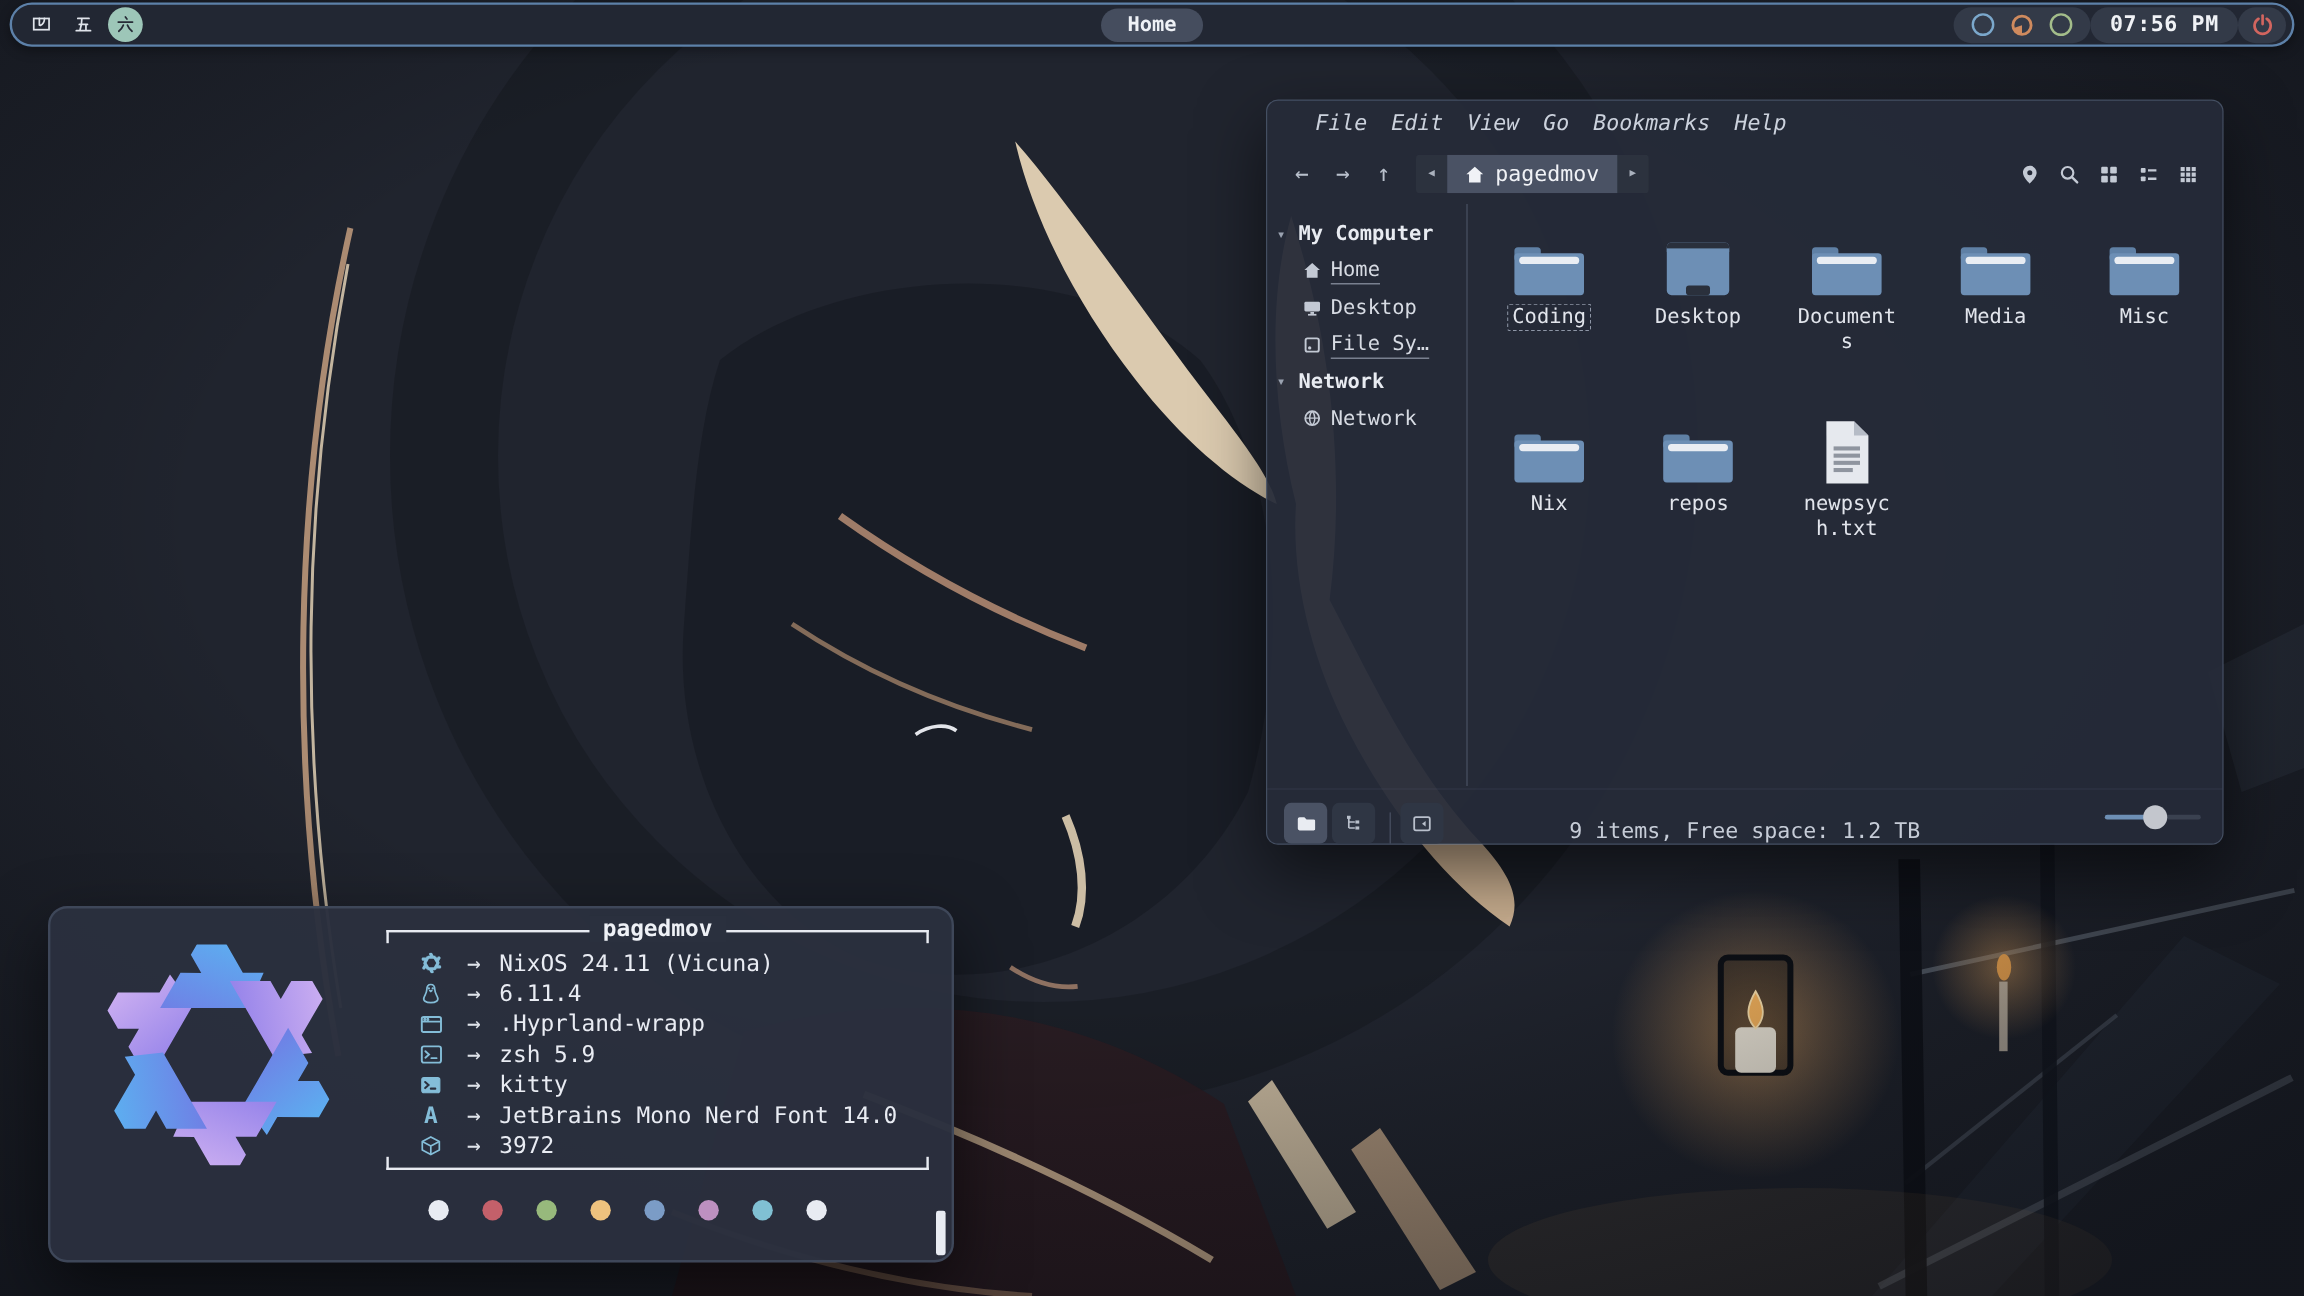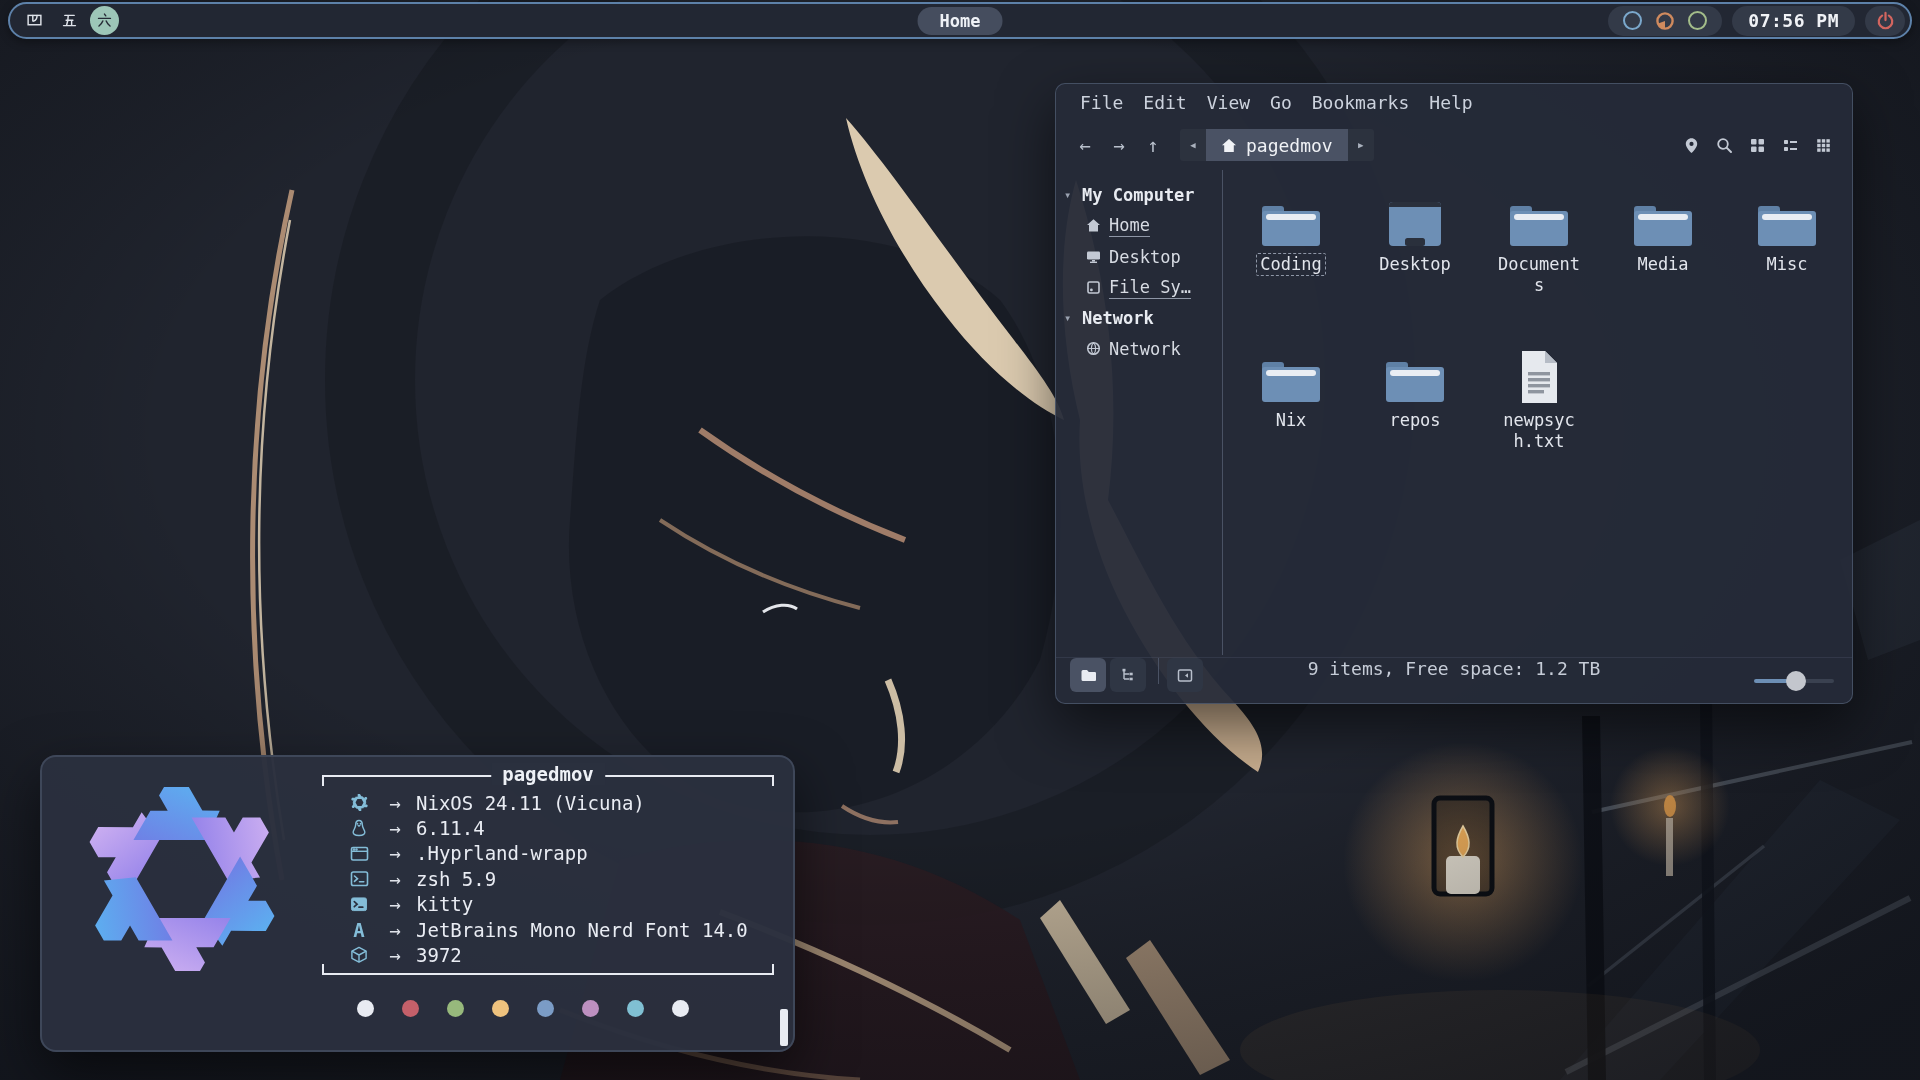--- a/index.html
+++ b/index.html
@@ -22,35 +22,35 @@
   }
   #workspaces { display:flex; align-items:center; gap:6px; margin-left:10px; }
   .ws { width:29px; height:29px; border-radius:50%; display:flex; align-items:center; justify-content:center; color:#dfe3ea; }
   .ws.active { background:#9dc6b8; color:#262b36; }
   .ws svg { stroke:currentColor; fill:none; stroke-width:1.7; stroke-linecap:round; }
   #title-pill {
     position:absolute; left:50%; top:50%; transform:translate(-50%,-50%);
     background:#454d5e; border-radius:15px; height:28px; line-height:28px;
     padding:0 22px; color:#eef1f6; font-size:17px; font-weight:bold;
   }
-  #bar-right { margin-left:auto; display:flex; align-items:center; gap:10px; margin-right:5px; }
+  #bar-right { margin-left:auto; display:flex; align-items:center; margin-right:5px; }
   .bar-pill { background:#333a48; height:30px; border-radius:15px; display:flex; align-items:center; }
   #tray { gap:13px; padding:0 15px; }
   .ring { width:19px; height:19px; border-radius:50%; border:2.5px solid; }
   #clock { padding:0 16px; color:#f0f2f6; font-weight:bold; font-size:18px; letter-spacing:.5px; }
   #power-btn { width:40px; justify-content:center; }
 
   
   #fm {
     position:absolute; left:1055px; top:83px; width:798px; height:621px;
     background:rgba(37,43,56,0.94); border:1px solid rgba(130,150,180,0.35);
     border-radius:10px; box-shadow:0 22px 55px rgba(0,0,0,.55);
     display:flex; flex-direction:column; font-size:18px; color:#ccd2dd;
   }
-  #fm-menubar { height:38px; display:flex; align-items:center; padding-left:14px; flex:none; }
+  #fm-menubar { height:38px; display:flex; align-items:center; padding-left:30px; flex:none;font-style:italic; }
   .menu-item { padding:0 10px; height:30px; line-height:30px; border-radius:4px; }
   #fm-toolbar { height:46px; display:flex; align-items:center; padding:0 12px; flex:none; }
   .nav-btn { width:34px; height:30px; display:flex; align-items:center; justify-content:center;
              color:#b9c0cc; font-size:19px; border-radius:4px; }
   #pathbar { display:flex; margin-left:10px; height:32px; border-radius:3px; overflow:hidden; }
   .chev-btn { width:26px; background:#2c323e; color:#aab1bd; font-size:9px; display:flex; align-items:center; justify-content:center; }
   #path-tab { background:#4a5264; color:#f0f2f6; padding:0 15px; display:flex; gap:9px; align-items:center; font-size:18px; }
   #fm-toolbar .spacer { flex:1; }
   .tool-icon { width:33px; height:30px; display:flex; align-items:center; justify-content:center; color:#c3c9d4; border-radius:4px; }
   .tool-icon svg { fill:#c3c9d4; }
@@ -67,21 +67,21 @@
     flex:1; display:grid; grid-template-columns:repeat(5,124px);
     grid-auto-rows:156px; padding:24px 0 0 6px; align-content:start;
   }
   .tile { width:124px; display:flex; flex-direction:column; align-items:center; }
   .tile-icon { height:58px; display:flex; align-items:flex-end; justify-content:center; }
   .tile-label {
     margin-top:3px; font-size:17px; line-height:1.25; color:#e2e5ec; text-align:center;
     max-width:98px; word-break:break-all; padding:0 3px; border:1px dashed transparent; border-radius:2px;
   }
   .tile-label.selected { border-color:#8e96a6; }
-  #fm-status { height:46px; flex:none; display:flex; align-items:flex-start; padding:0 14px; position:relative;
+  #fm-status { height:46px; flex:none; display:flex; align-items:flex-end; padding:0 14px; position:relative;
                border-top:1px solid rgba(90,100,125,.25); }
   .status-btn { width:36px; height:34px; border-radius:6px; display:flex; align-items:center; justify-content:center;
                 background:#2f3644; margin-right:4px; }
   .status-btn.active { background:#4a5264; }
   .status-sep { width:1px; height:26px; background:#4a5264; margin:0 8px; }
   #status-text { position:absolute; left:50%; transform:translateX(-50%); color:#c6ccd7; font-size:18px; white-space:nowrap; }
   #zoom-slider { position:absolute; right:18px; top:50%; transform:translateY(-50%); width:80px; height:20px; }
   #zoom-slider .track-l { position:absolute; left:0; top:8px; width:42px; height:4px; background:#6d8fb5; border-radius:2px; }
   #zoom-slider .track-r { position:absolute; right:0; top:8px; width:38px; height:4px; background:#3a4150; border-radius:2px; }
   #zoom-slider .handle { position:absolute; left:32px; top:0; width:20px; height:20px; background:#c3c6cd; border-radius:50%; }

